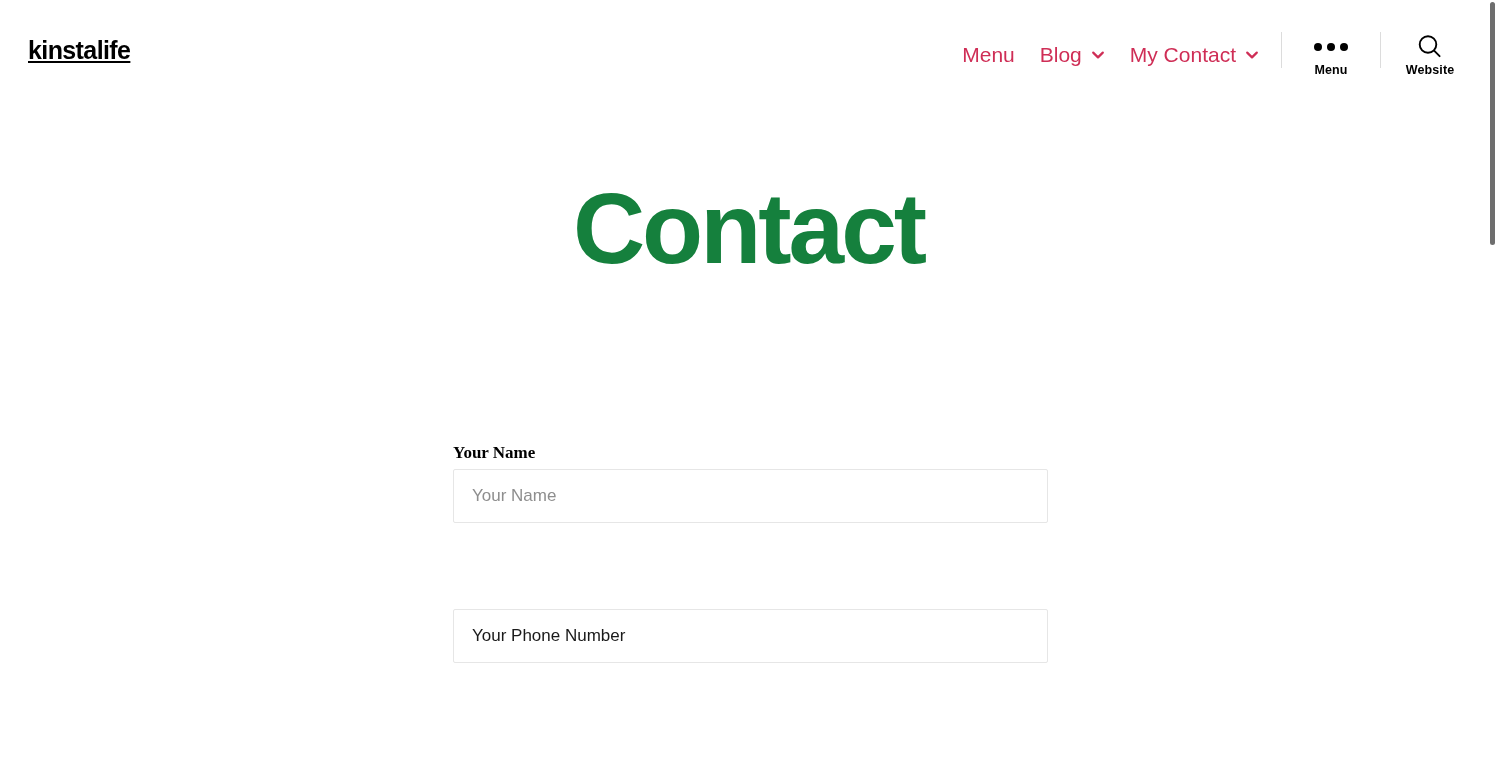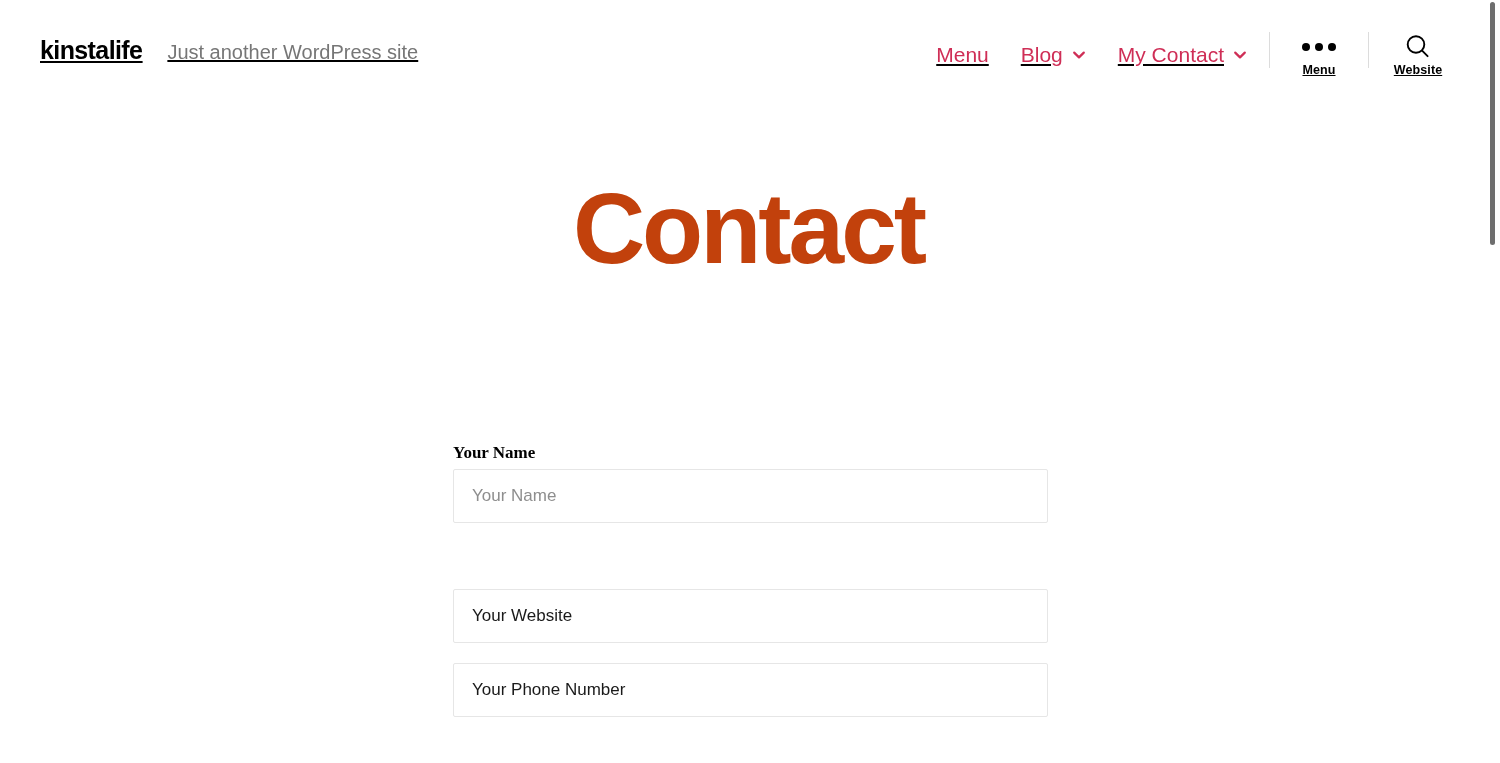--- a/index.html
+++ b/index.html
@@ -36,25 +36,24 @@
   }
 
   
   .site-header {
     position: absolute;
     top: 0;
     left: 0;
     width: 1485px;
     height: 100px;
     box-sizing: border-box;
-    padding: 0 40px;
+    padding: 0 28px;
     display: flex;
     align-items: flex-start;
     background: #ffffff;
-    text-decoration: underline;
   }
   .branding {
     display: flex;
     align-items: baseline;
     padding-top: 38px;
   }
   .site-title {
     font-size: 25px;
     font-weight: bold;
     color: #000000;
@@ -81,21 +80,21 @@
   
   .primary-menu {
     display: flex;
     align-items: center;
     list-style: none;
     margin: 0;
     padding: 0;
     height: 34px;
   }
   .primary-menu li {
-    margin-left: 32px;
+    margin-left: 25px;
     display: flex;
     align-items: center;
   }
   .primary-menu li:first-child { margin-left: 0; }
   .menu-link {
     font-size: 21px;
     color: #cf2e56;
     text-decoration: none;
     white-space: nowrap;
     line-height: 1;
@@ -158,21 +157,21 @@
   .entry-header {
     position: absolute;
     top: 178px;
     left: 0;
     width: 1485px;
     text-align: center;
   }
   .entry-title {
     font-size: 100px;
     font-weight: bold;
-    color: #c2410c;
+    color: #15803d;
     letter-spacing: -3px;
     line-height: 1;
     margin: 0;
     padding-left: 12px;
   }
 
   
   .contact-form {
     position: absolute;
     top: 444px;
@@ -211,21 +210,20 @@
   .gap-2 { height: 20px; }
   .gap-3 { height: 20px; }
 </style>
 </head>
 <body>
 
 <header class="site-header">
 
   <div class="branding">
     <a class="site-title" href="#">kinstalife</a>
-    <span class="site-description">Just another WordPress site</span>
   </div>
 
   <div class="header-right">
 
     <ul class="primary-menu">
       <li>
         <a class="menu-link" href="#">Menu</a>
       </li>
       <li>
         <a class="menu-link" href="#">Blog</a>
@@ -282,23 +280,20 @@
   <div class="field-group">
     <label class="field-label">Your Name</label>
     <input class="form-field" type="text" placeholder="Your Name" style="">
   </div>
 
   <div class="gap-1"></div>
 
 
   <div class="gap-2"></div>
 
-  <div class="field-group">
-    <input class="form-field" type="text" placeholder="Your Website" value="Your Website" style="">
-  </div>
 
   <div class="gap-3"></div>
 
   <div class="field-group">
     <input class="form-field" type="tel" placeholder="Your Phone Number" value="Your Phone Number" style="">
   </div>
 
 </form>
 
 <div class="scrollbar-track">

